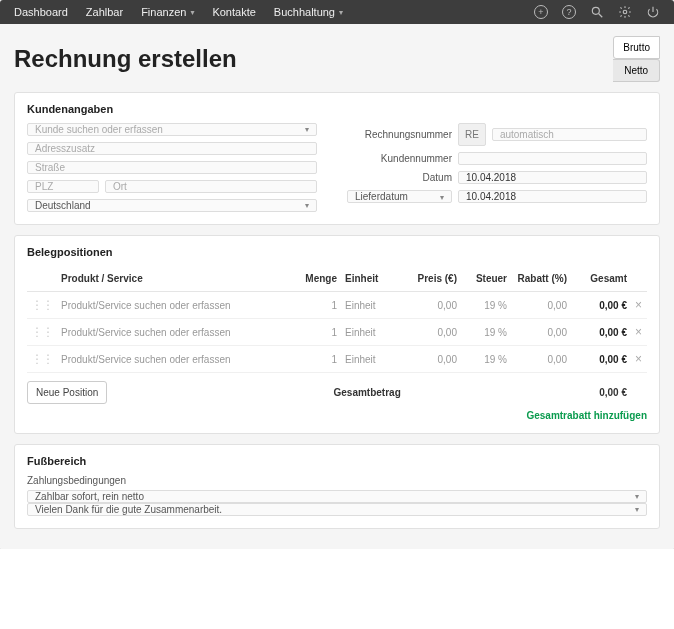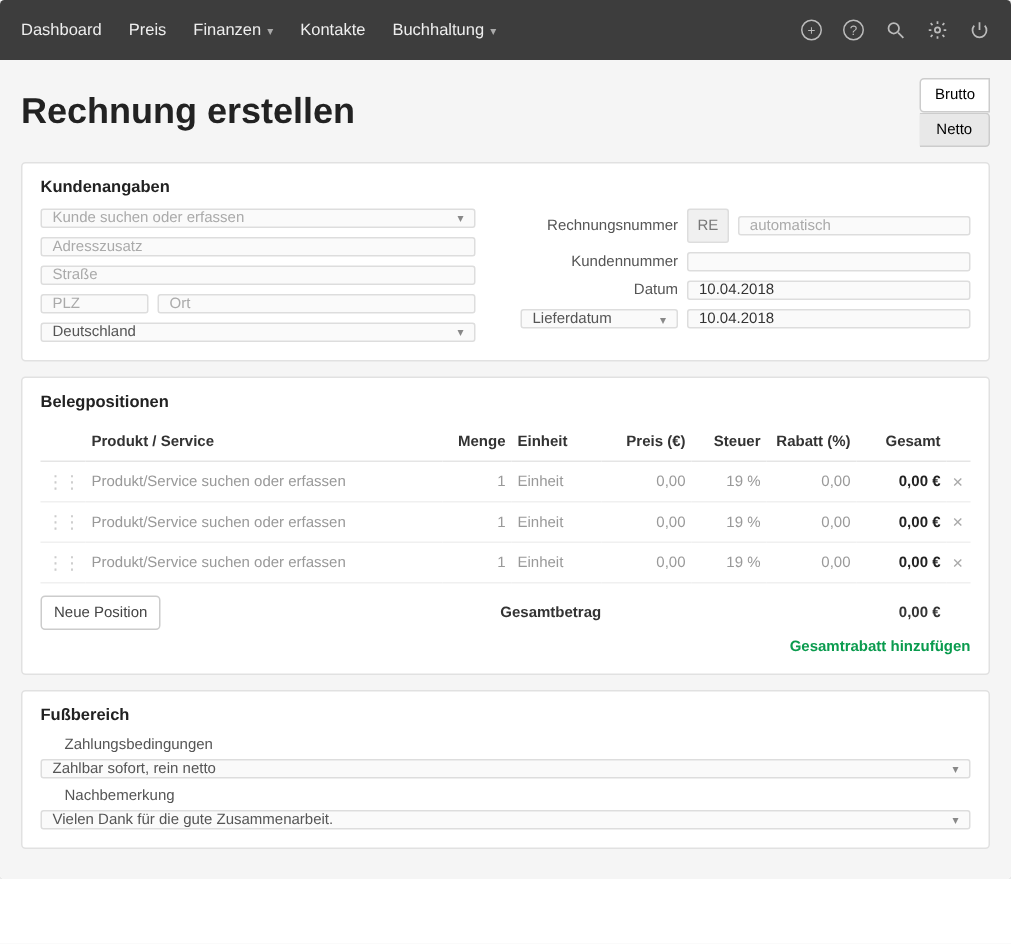--- a/index.html
+++ b/index.html
@@ -1,18 +1,18 @@
 <!DOCTYPE html>
 <html><head>
 <meta charset="utf-8">
 <style>
   * { box-sizing: border-box; margin: 0; padding: 0; }
   body { font-family: -apple-system, "Helvetica Neue", Arial, sans-serif; font-size: 11px; color: #333; background: #fff; }
   .app { width: 674px; background: #fff; border-radius: 3px; overflow: hidden; box-shadow: 0 6px 30px rgba(0,0,0,0.25); margin: 0 auto; }
-  .topbar { background: #3d3d3d; color: #ddd; display: flex; align-items: center; justify-content: space-between; padding: 0 14px; height: 40px; }
+  .topbar { background: #3d3d3d; color: #ddd; display: flex; align-items: center; justify-content: space-between; padding: 0 14px; height: 24px; }
   .nav { display: flex; gap: 18px; }
   .nav-item { color: #eee; cursor: pointer; font-size: 11px; display: flex; align-items: center; gap: 4px; }
   .chev { font-size: 8px; color: #aaa; }
   .nav-icons { display: flex; gap: 14px; color: #bbb; align-items: center; }
   .nav-icons span { cursor: pointer; display: inline-flex; }
   .circ { width: 14px; height: 14px; border: 1px solid #bbb; border-radius: 50%; display: inline-flex; align-items: center; justify-content: center; font-size: 9px; }
   .content { padding: 12px 14px 10px; background: #f5f5f5; }
   .page-head { display: flex; justify-content: space-between; align-items: center; margin-bottom: 10px; }
   .page-title { font-size: 24px; font-weight: 700; color: #222; }
   .toggle { display: flex; flex-direction: column; }
@@ -41,34 +41,34 @@
   table.items td { padding: 6px 4px; border-bottom: 1px solid #f0f0f0; color: #999; vertical-align: middle; }
   .drag { color: #ccc; cursor: grab; letter-spacing: -1px; font-size: 12px; line-height: 1; }
   .close { color: #aaa; cursor: pointer; font-size: 12px; }
   .items .strong { color: #222; font-weight: 700; }
   .btn-outline { border: 1px solid #ccc; background: #fff; padding: 5px 8px; font-size: 10px; border-radius: 3px; cursor: pointer; color: #444; }
   .total-row { display: flex; align-items: center; margin-top: 8px; }
   .total-row .spacer { flex: 0 0 318px; }
   .total-row .label { flex: 0 0 auto; padding: 5px 8px; font-size: 10px; font-weight: 700; color: #333; }
   .total-row .val { flex: 1; text-align: right; font-weight: 700; font-size: 10px; padding-right: 20px; }
   .add-discount { text-align: right; color: #0a9b4e; font-size: 10px; font-weight: 600; margin-top: 6px; cursor: pointer; }
-  .footer-label { font-size: 10px; color: #555; margin: 6px 16px 4px; }
+  .footer-label { font-size: 10px; color: #555; margin: 6px 0 4px; }
   svg { display: block; }
 </style>
 </head>
 <body>
 
 <div class="app">
   <div class="topbar">
     <div class="nav">
       <div class="nav-item">
           <span>Dashboard</span>
         </div>
       <div class="nav-item">
-          <span>Preis</span>
+          <span>Zahlbar</span>
         </div>
       <div class="nav-item">
           <span>Finanzen</span>
           <span class="chev">▾</span>
         </div>
       <div class="nav-item">
           <span>Kontakte</span>
         </div>
       <div class="nav-item">
           <span>Buchhaltung</span>
@@ -213,21 +213,20 @@
       <div class="add-discount">Gesamtrabatt hinzufügen</div>
     </div>
 
     <div class="panel">
       <div class="panel-title">Fußbereich</div>
       <div class="footer-label">Zahlungsbedingungen</div>
       <div class="inp sel">
         <span style="color:#555;">Zahlbar sofort, rein netto</span>
         <span class="chev2">▾</span>
       </div>
-      <div class="footer-label">Nachbemerkung</div>
       <div class="inp sel">
         <span style="color:#555;">Vielen Dank für die gute Zusammenarbeit.</span>
         <span class="chev2">▾</span>
       </div>
     </div>
   </div>
 
 </div>
 
 </body></html>

